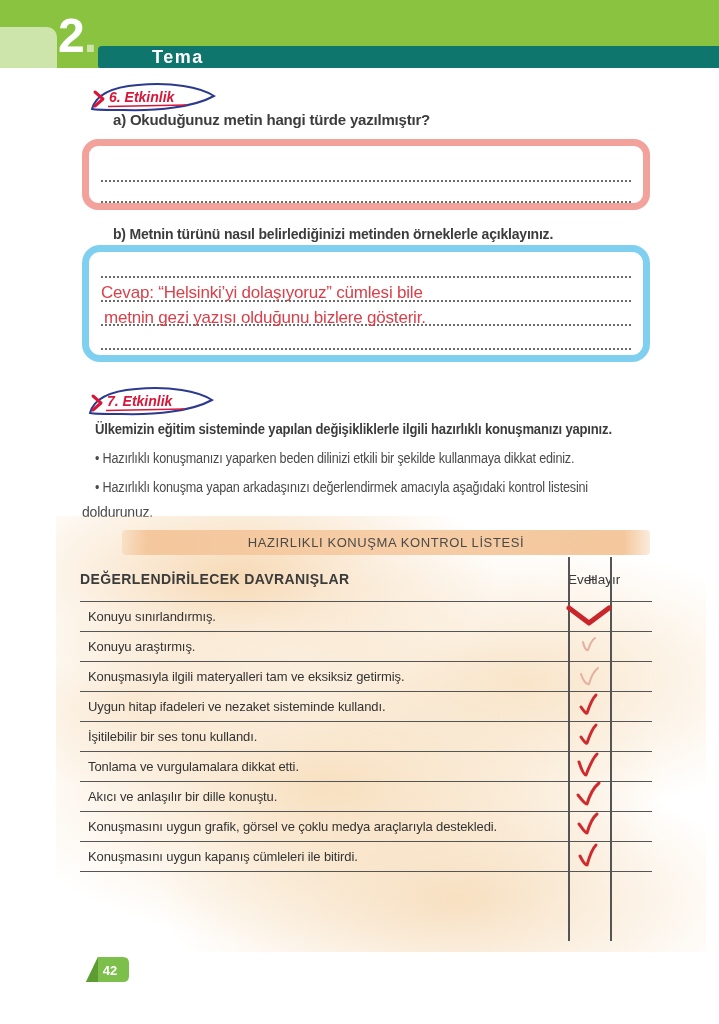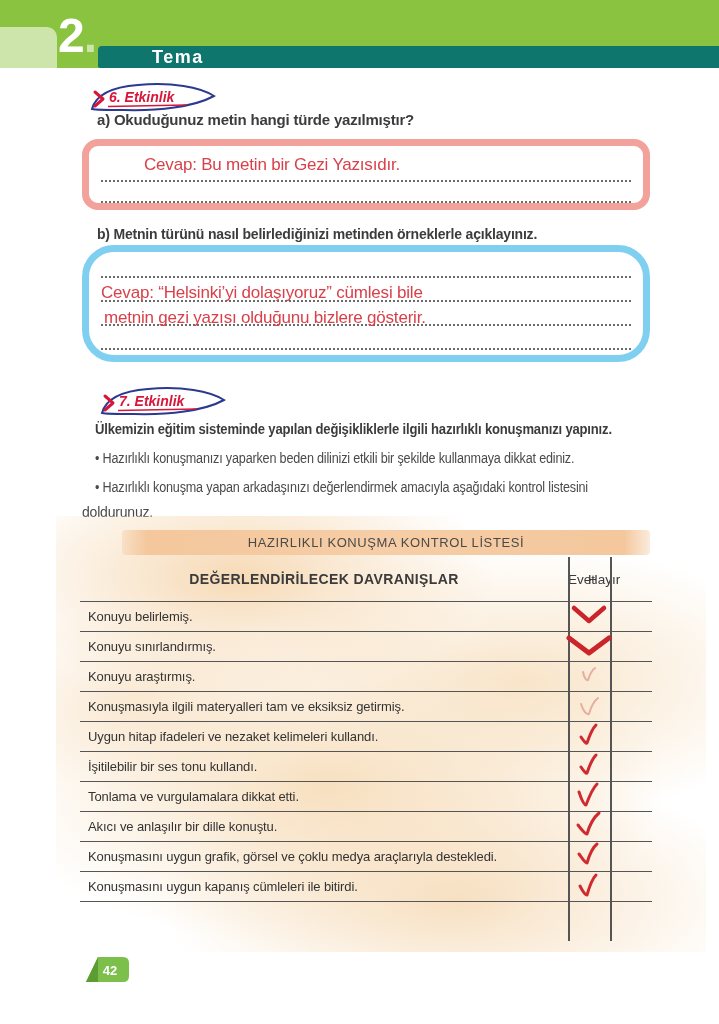--- a/index.html
+++ b/index.html
@@ -12,51 +12,51 @@
   .band-tab{position:absolute;left:0;top:27px;width:57px;height:41px;background:#cde5ab;border-radius:0 10px 0 0;}
   .theme-num{position:absolute;left:58px;top:12px;font-size:48px;font-weight:bold;color:#ffffff;line-height:1;letter-spacing:-1px;}
   .theme-num .dot{color:#cde5ab;}
   .tema-strip{position:absolute;left:98px;top:46px;width:621px;height:22px;background:#0f766e;border-radius:4px 0 0 2px;padding-left:44px;}
   .tema-label{display:block;color:#ffffff;font-weight:bold;font-size:18px;letter-spacing:1.5px;line-height:22px;padding-left:10px;}
   
   .badge{position:absolute;width:132px;height:32px;}
   .badge svg{overflow:visible;}
   .badge-text{font:italic bold 14px "Liberation Sans","DejaVu Sans",sans-serif;fill:#d6173a;}
   
-  .q{position:absolute;font-weight:bold;color:#3c3c3c;white-space:nowrap;}
+  .q{position:absolute;font-weight:bold;color:#3c3c3c;white-space:nowrap;margin-left:16px;}
   .q-a{left:97px;top:111px;font-size:15px;letter-spacing:-0.2px;}
   .q-b{left:97px;top:226px;font-size:14px;letter-spacing:-0.2px;}
   .condensed{transform:scaleX(0.9);transform-origin:0 50%;white-space:nowrap;}
   .instruction{position:absolute;left:95px;top:421px;font-size:14.5px;font-weight:bold;letter-spacing:-0.2px;}
   .bullet{position:absolute;font-size:14px;color:#4a4a4a;letter-spacing:-0.2px;}
   .b1{left:95px;top:450px;}
   .b2a{left:95px;top:479px;}
   .b2b{left:82px;top:504px;transform:none;}
   
   .answer-box{position:absolute;left:82px;width:568px;background:#fff;box-sizing:border-box;}
   .box-red{top:139px;height:71px;border:7px solid #f2a29a;border-radius:16px;}
-  .box-blue{top:245px;height:117px;border:7px solid #7fd0f0;border-radius:32px;}
+  .box-blue{top:245px;height:117px;border:7px solid #7fd0f0;border-radius:18px;}
   .dotline{position:absolute;left:12px;right:12px;height:0;border-bottom:2px dotted #6b6b6b;}
   .hand{position:absolute;font-size:17px;color:#d9404a;white-space:nowrap;letter-spacing:-0.2px;}
   
   .wash{position:absolute;left:56px;top:516px;width:650px;height:436px;
     background:
       radial-gradient(ellipse 55% 38% at 28% 14%, rgba(246,216,178,0.95), rgba(246,216,178,0) 72%),
       radial-gradient(ellipse 62% 45% at 72% 38%, rgba(248,226,196,0.9), rgba(248,226,196,0) 70%),
       radial-gradient(ellipse 70% 50% at 42% 62%, rgba(247,222,188,0.95), rgba(247,222,188,0) 74%),
       radial-gradient(ellipse 64% 42% at 62% 88%, rgba(246,219,184,0.85), rgba(246,219,184,0) 72%),
       radial-gradient(ellipse 40% 30% at 12% 42%, rgba(249,230,205,0.8), rgba(249,230,205,0) 70%);
   }
   .title-band{position:absolute;left:122px;top:530px;width:528px;height:25px;border-radius:4px;
     background:linear-gradient(90deg, rgba(244,199,156,0.35), #f4c79c 5%, #f6cda6 50%, #f4c79c 95%, rgba(244,199,156,0.35));
     text-align:center;}
   .title-band span{font-size:13px;font-weight:normal;color:#4a4a4a;letter-spacing:0.6px;line-height:25px;}
   .ctable{position:absolute;left:80px;top:557px;width:572px;}
   .thead{display:flex;align-items:center;height:44px;border-bottom:1.5px solid #555;}
-  .th-behav{width:488px;text-align:center;font-size:14px;font-weight:bold;color:#3b3b3b;letter-spacing:0.4px;}
+  .th-behav{width:488px;font-size:14px;font-weight:bold;color:#3b3b3b;letter-spacing:0.4px;}
   .th-yes,.th-no{width:20px;text-align:center;font-size:13.5px;color:#3b3b3b;}
   .trow{display:flex;align-items:center;height:29px;border-bottom:1.5px solid #555;}
   .cell-behavior{width:488px;padding-left:8px;box-sizing:border-box;font-size:13px;color:#333;letter-spacing:-0.1px;white-space:nowrap;}
   .cell-evet{width:42px;position:relative;height:100%;}
   .cell-hayir{width:42px;height:100%;}
   .vline{position:absolute;top:0;width:1.5px;height:384px;background:#555;}
   .vline-1{left:488px;}
   .vline-2{left:530px;}
   
   .cell-evet svg{position:absolute;left:50%;top:50%;transform:translate(-50%,-50%);width:46px;height:26px;overflow:visible;}
@@ -88,37 +88,36 @@
       <path d="M6 27 C10 12 26 5 52 3 C86 0 114 5 128 14 C108 25 72 29 38 28 C22 28 10 28 6 27 Z" fill="#ffffff" stroke="#2b3a8f" stroke-width="2"></path>
       <path d="M9 10 L17 17 L9 24" fill="none" stroke="#d6173a" stroke-width="3" stroke-linecap="round" stroke-linejoin="round"></path>
       <path d="M22 24.5 L100 23" stroke="#d6173a" stroke-width="1.6"></path>
       <text class="badge-text" x="23" y="20">6. Etkinlik</text>
     </svg>
   </div>
 
   <div class="q q-a">a) Okuduğunuz metin hangi türde yazılmıştır?</div>
 
   <div class="answer-box box-red">
-    <span class="hand" style="left:55px;top:9px;">Cevap: Bu metin bir Gezi Yazısıdır.</span>
     <div class="dotline" style="top:34px;"></div>
     <div class="dotline" style="top:55px;"></div>
   </div>
 
   <div class="q q-b">b) Metnin türünü nasıl belirlediğinizi metinden örneklerle açıklayınız.</div>
 
   <div class="answer-box box-blue">
     <div class="dotline" style="top:24px;"></div>
     <div class="dotline" style="top:48px;"></div>
     <div class="dotline" style="top:72px;"></div>
     <div class="dotline" style="top:96px;"></div>
     <span class="hand" style="left:12px;top:31px;">Cevap: “Helsinki’yi dolaşıyoruz” cümlesi bile</span>
     <span class="hand" style="left:15px;top:56px;">metnin gezi yazısı olduğunu bizlere gösterir.</span>
   </div>
 
-  <div class="badge" style="left:96px;top:386px;text-decoration:underline;">
+  <div class="badge" style="left:84px;top:386px;text-decoration:underline;">
     <svg viewBox="0 0 132 32" width="132" height="32">
       <path d="M6 27 C10 12 26 5 52 3 C86 0 114 5 128 14 C108 25 72 29 38 28 C22 28 10 28 6 27 Z" fill="#ffffff" stroke="#2b3a8f" stroke-width="2"></path>
       <path d="M9 10 L17 17 L9 24" fill="none" stroke="#d6173a" stroke-width="3" stroke-linecap="round" stroke-linejoin="round"></path>
       <path d="M22 24.5 L100 23" stroke="#d6173a" stroke-width="1.6"></path>
       <text class="badge-text" x="23" y="20">7. Etkinlik</text>
     </svg>
   </div>
 
   <div class="instruction condensed">Ülkemizin eğitim sisteminde yapılan değişikliklerle ilgili hazırlıklı konuşmanızı yapınız.</div>
   <div class="bullet b1 condensed">• Hazırlıklı konuşmanızı yaparken beden dilinizi etkili bir şekilde kullanmaya dikkat ediniz.</div>
@@ -134,32 +133,20 @@
   <div class="ctable">
     <div class="vline vline-1"></div>
     <div class="vline vline-2"></div>
 
     <div class="thead">
       <div class="th-behav">DEĞERLENDİRİLECEK DAVRANIŞLAR</div>
       <div class="th-yes">Evet</div>
       <div class="th-no">Hayır</div>
     </div>
 
-    <div class="trow check-v">
-      <div class="cell-behavior">Konuyu belirlemiş.</div>
-      <div class="cell-evet">
-          <svg viewBox="0 0 46 26">
-            <path class="p-v" d="M8 6 L23 19 L38 6"></path>
-            <path class="p-vwide" d="M3 6 L23 21 L43 6"></path>
-            <path class="p-faint" d="M17 8 C18 13 20 17 22 16 C24 10 26 6 29 4"></path>
-            <path class="p-pen" d="M15 13 C17 16 20 20 21 19 C23 13 26 5 30 1"></path>
-          </svg>
-        </div>
-      <div class="cell-hayir"></div>
-    </div>
 
     <div class="trow check-vwide">
       <div class="cell-behavior">Konuyu sınırlandırmış.</div>
       <div class="cell-evet">
           <svg viewBox="0 0 46 26">
             <path class="p-v" d="M8 6 L23 19 L38 6"></path>
             <path class="p-vwide" d="M3 6 L23 21 L43 6"></path>
             <path class="p-faint" d="M17 8 C18 13 20 17 22 16 C24 10 26 6 29 4"></path>
             <path class="p-pen" d="M15 13 C17 16 20 20 21 19 C23 13 26 5 30 1"></path>
           </svg>
@@ -187,21 +174,21 @@
             <path class="p-v" d="M8 6 L23 19 L38 6"></path>
             <path class="p-vwide" d="M3 6 L23 21 L43 6"></path>
             <path class="p-faint" d="M15 10 C17 16 20 21 23 20 C25 13 28 7 32 4"></path>
             <path class="p-pen" d="M15 13 C17 16 20 20 21 19 C23 13 26 5 30 1"></path>
           </svg>
         </div>
       <div class="cell-hayir"></div>
     </div>
 
     <div class="trow check-pen">
-      <div class="cell-behavior">Uygun hitap ifadeleri ve nezaket kelimeleri kullandı.</div>
+      <div class="cell-behavior">Uygun hitap ifadeleri ve nezaket sisteminde kullandı.</div>
       <div class="cell-evet">
           <svg viewBox="0 0 46 26">
             <path class="p-v" d="M8 6 L23 19 L38 6"></path>
             <path class="p-vwide" d="M3 6 L23 21 L43 6"></path>
             <path class="p-faint" d="M17 8 C18 13 20 17 22 16 C24 10 26 6 29 4"></path>
             <path class="p-pen" d="M15 13 C17 16 20 20 21 19 C23 13 26 5 30 1"></path>
           </svg>
         </div>
       <div class="cell-hayir"></div>
     </div>

